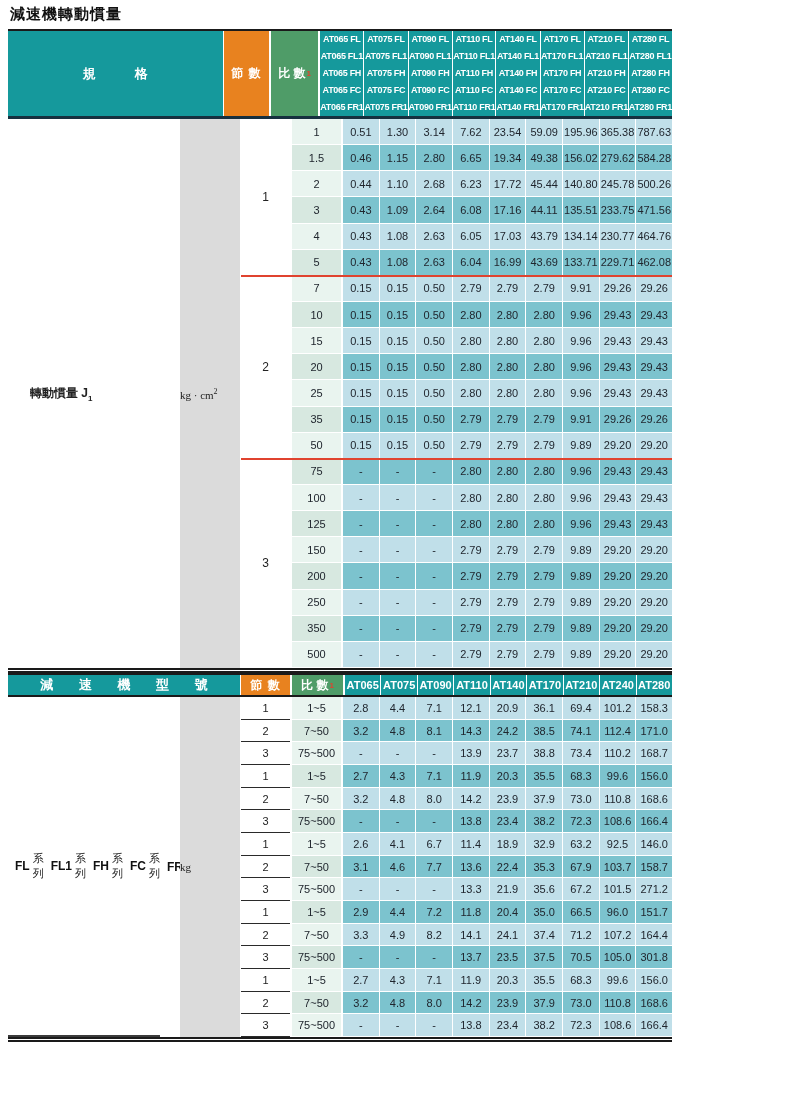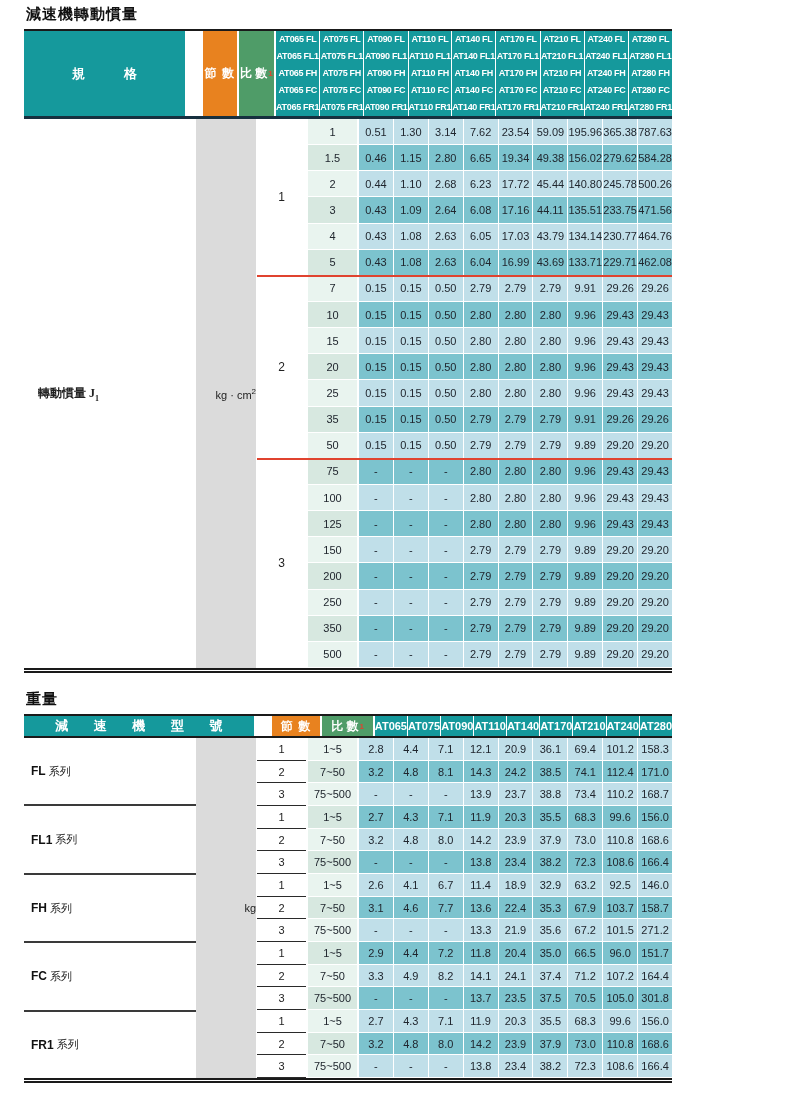--- a/index.html
+++ b/index.html
@@ -1,64 +1,64 @@
 <!DOCTYPE html>
 <html style="--teal: #15999c; --orange: #e8821f; --green: #4f9c68; --cell_light: #c0dfe9; --cell_dark: #7cc3ce; --ratio_light: #e9f4ef; --ratio_dark: #d7e8e0; --gray_col: #dbdbdb; --separator_red: #e0432f;"><head>
 <meta charset="utf-8">
 <style>
   * { margin:0; padding:0; box-sizing:border-box; }
   body { background:#fff; font-family:"Liberation Sans","DejaVu Sans",sans-serif; }
-  .page { width:680px; height:1106px; background:#fff; padding:5px 8px 0 24px; overflow:hidden; }
+  .page { width:680px; height:1106px; background:#fff; padding:5px 8px 0 8px; overflow:hidden; }
   .title { font-size:15px; font-weight:bold; color:#111; letter-spacing:1px; margin:0 0 5px 2px; }
   .t2title { margin-top:17px; }
 
   
   .thead { display:flex; border-top:2px solid #1a1a1a; border-bottom:3px solid #16303f; }
   .thead1 { height:90px; }
   .thead2 { height:24px; border-bottom:2px solid #1a1a1a; }
   .hc { display:flex; align-items:center; justify-content:center; color:#fff; font-weight:bold; }
   .hc.spec { width:232px; background:var(--teal,#15999c); font-size:13px; }
   .hc.spec2 { letter-spacing:11px; text-indent:11px; }
-  .hc.jie { width:49px; margin-left:18px; background:var(--orange,#e8821f); font-size:12px; letter-spacing:1px; }
+  .hc.jie { width:49px; margin-left:1px; background:var(--orange,#e8821f); font-size:12px; letter-spacing:1px; }
   .hc.bi  { width:51px; margin-left:2px; background:var(--green,#4f9c68); font-size:12px; }
   .sup { color:var(--separator_red,#e0432f); font-size:8px; vertical-align:super; margin-left:1px; font-weight:bold; }
   .hmodels { flex:1; margin-left:2px; display:flex; }
   .hmodel { flex:1; background:var(--teal,#15999c); border-left:1px solid #fff; color:#fff; font-weight:bold;
             font-size:9px; letter-spacing:-0.3px; display:flex; flex-direction:column; justify-content:center; text-align:center; }
   .hmodel:first-child { border-left:none; }
   .hmodel2 { font-size:11px; letter-spacing:0; flex-direction:row; align-items:center; justify-content:center; }
   .hline { line-height:17px; white-space:nowrap; }
 
   
   .tbody1 { position:relative; height:554px; border-bottom:5px double #1a1a1a; }
   .tbody2 { position:relative; height:345px; border-bottom:5px double #1a1a1a; }
-  .speccol { position:absolute; left:8px; top:0; bottom:0; width:172px; background:#fff;font-family:Liberation Serif, serif; }
+  .speccol { position:absolute; left:16px; top:0; bottom:0; width:172px; background:#fff; }
   .rowlabel { position:absolute; top:50%; transform:translateY(-50%); left:6px; font-size:12px; font-weight:bold; color:#222; }
   .sub { font-size:8px; vertical-align:sub; }
   .sup2 { font-size:8px; vertical-align:super; }
   .unitcol { position:absolute; left:172px; width:60px; top:0; bottom:0; background:var(--gray_col,#dbdbdb);
-             display:flex; align-items:center; justify-content:flex-end; font-size:11px; color:#222; }
+             display:flex; align-items:center; justify-content:flex-start; font-size:11px; color:#222;font-family:Liberation Serif, serif; }
   .jiecol { position:absolute; left:233px; width:49px; top:0; bottom:0; display:flex; flex-direction:column; background:#fff; }
   .jiegroup { display:flex; align-items:center; justify-content:center; font-size:12px; color:#222; }
   .jcell { flex:1; display:flex; align-items:center; justify-content:center; font-size:11px; color:#222;
            border-bottom:1px solid #2a2a2a; }
   .rows { position:absolute; left:284px; right:0; top:0; bottom:0; display:flex; flex-direction:column; }
   .trow { flex:1; display:flex; min-height:0; }
   .bicell { width:51px; border-right:2px solid #fff; border-bottom:1px solid #fff; display:flex;
             align-items:center; justify-content:center; font-size:11px; color:#20262e; }
   .biL { background:var(--ratio_light,#e9f4ef); }
   .biD { background:var(--ratio_dark,#d7e8e0); }
   .dcell { flex:1; border-right:1px solid #fff; border-bottom:1px solid #fff; display:flex;
            align-items:center; justify-content:center; font-size:11px; color:#20262e; }
   .dcell:last-child { border-right:none; }
   .dL { background:var(--cell_light,#c0dfe9); }
   .dD { background:var(--cell_dark,#7cc3ce); }
   .redline { position:absolute; left:233px; right:0; height:2px; background:var(--separator_red,#e0432f); z-index:3; }
 
-  .seriescol { position:absolute; left:0; width:172px; top:0; bottom:0; display:flex; flex-direction:column; background:#fff; }
+  .seriescol { position:absolute; left:0; width:172px; top:0; bottom:0; display:flex; flex-direction:row; background:#fff; }
   .series { flex:1; display:flex; align-items:center; padding-left:7px; border-bottom:2px solid #3a3a3a; }
   .series:last-child { border-bottom:none; }
   .sname { font-weight:bold; font-size:12px; color:#111; }
   .ssfx { font-size:11px; margin-left:3px; color:#222; }
 </style>
 </head>
 <body>
 
 <div class="page">
 
@@ -114,27 +114,20 @@
             <div class="hline">AT170 FH</div>
             <div class="hline">AT170 FC</div>
             <div class="hline">AT170 FR1</div>
           </div>
           <div class="hmodel">
             <div class="hline">AT210 FL</div>
             <div class="hline">AT210 FL1</div>
             <div class="hline">AT210 FH</div>
             <div class="hline">AT210 FC</div>
             <div class="hline">AT210 FR1</div>
-          </div>
-          <div class="hmodel">
-            <div class="hline">AT240 FL</div>
-            <div class="hline">AT240 FL1</div>
-            <div class="hline">AT240 FH</div>
-            <div class="hline">AT240 FC</div>
-            <div class="hline">AT240 FR1</div>
           </div>
           <div class="hmodel">
             <div class="hline">AT280 FL</div>
             <div class="hline">AT280 FL1</div>
             <div class="hline">AT280 FH</div>
             <div class="hline">AT280 FC</div>
             <div class="hline">AT280 FR1</div>
           </div>
         </div>
     </div>
@@ -402,21 +395,20 @@
             <div class="dcell dL">9.89</div>
             <div class="dcell dL">29.20</div>
             <div class="dcell dL">29.20</div>
           </div>
         </div>
     <div class="redline" style="top: calc(28.5714% - 1px);"></div>
         <div class="redline" style="top: calc(61.9048% - 1px);"></div>
       </div>
   </div>
 
-  <div class="title t2title">重量</div>
 
   <div>
     <div class="thead thead2">
       <div class="hc spec spec2">減 速 機 型 號</div>
       <div class="hc jie">節 數</div>
       <div class="hc bi">
           <span>比 數</span>
           <span class="sup">1</span>
         </div>
       <div class="hmodels" id="t2models">

